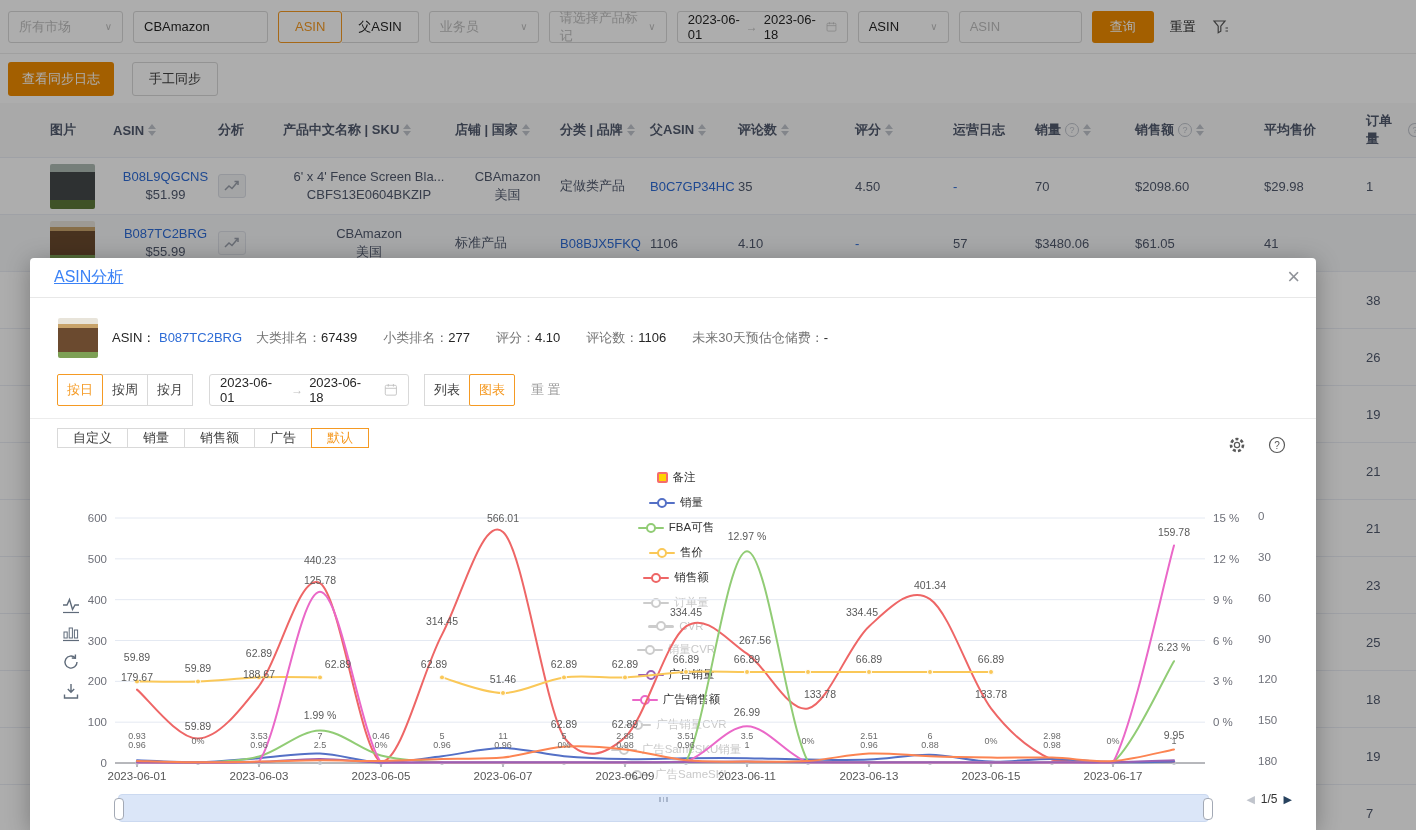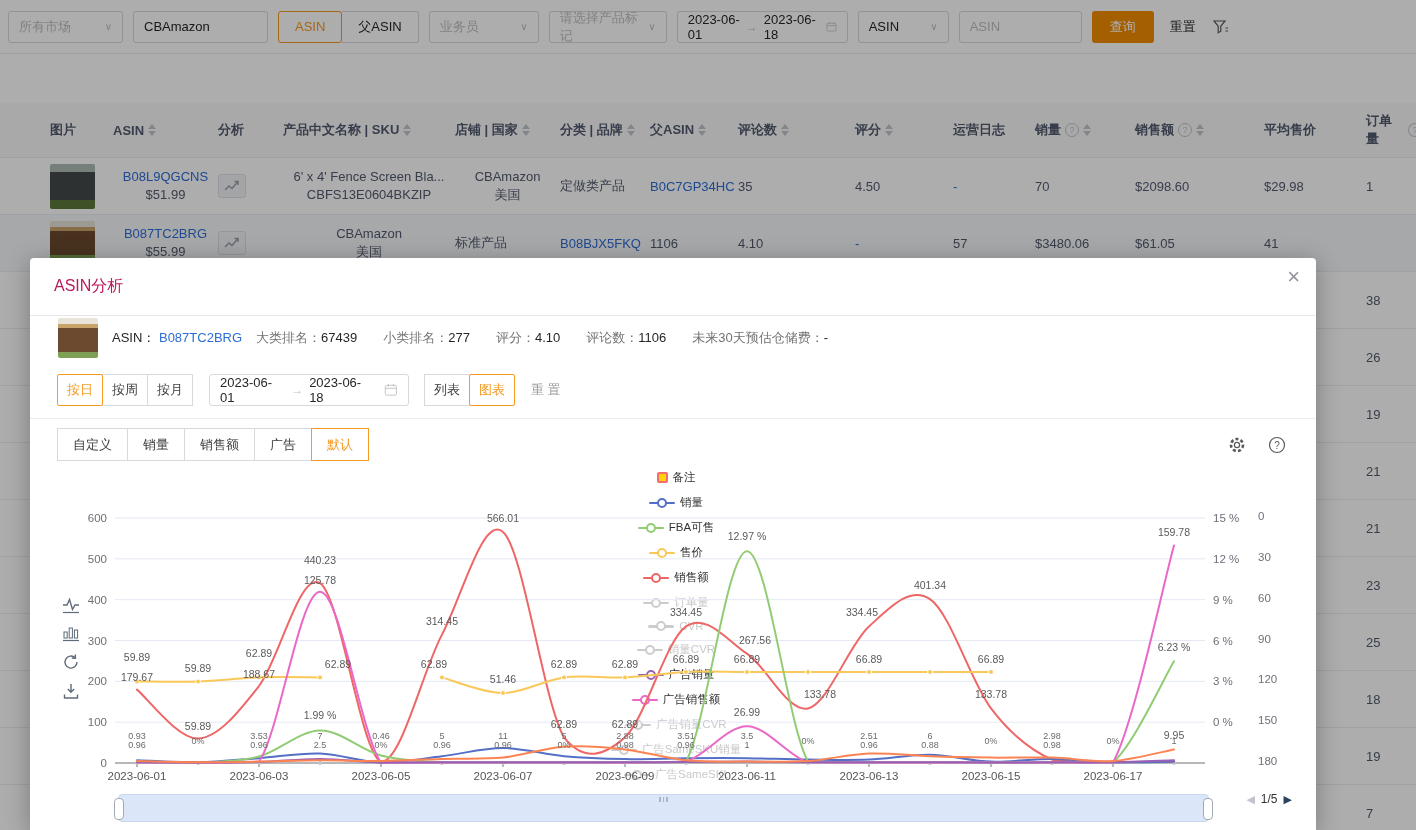--- a/index.html
+++ b/index.html
@@ -59,31 +59,31 @@
   .thumb.pergola { background:linear-gradient(180deg,#e8e4da 0 6px,#c8a36a 6px 10px,#6b4a2f 10px 34px,#7da055 34px 45px); }
   .chart-btn { width:28px; height:24px; background:#f2f3f5; border:1px solid #dcdfe6; border-radius:3px;
     display:flex; align-items:center; justify-content:center; }
 
   
   #overlay { position:absolute; inset:0; background:rgba(0,0,0,0.32); }
 
   
   #modal { position:absolute; left:30px; top:258px; width:1286px; height:572px; background:#fff;
     border-radius:4px 4px 0 0; box-shadow:0 4px 24px rgba(0,0,0,.3); }
-  .m-header { height:58px; border-bottom:1px solid #e8e8e8; display:flex; align-items:center;
-    padding:0 24px; font-size:16px; color:#be185d; }
+  .m-header { height:40px; border-bottom:1px solid #e8e8e8; display:flex; align-items:center;
+    padding:0 24px; font-size:16px; color:#3b82f6;text-decoration:underline; }
   .m-close { position:absolute; right:16px; top:8px; font-size:22px; color:#909399; line-height:22px; }
   .m-info { position:absolute; left:28px; top:60px; display:flex; align-items:center; gap:14px; font-size:13px; color:#262626; }
   .m-info .thumb { width:40px; height:40px; }
   .info-items { display:flex; gap:26px; align-items:center; }
   .info-items .lbl { color:#737373; }
   .m-controls { position:absolute; left:28px; top:116px; display:flex; align-items:center; gap:16px; }
   .m-divider { position:absolute; left:0; top:160px; width:100%; border-bottom:1px solid #ececec; }
   .m-tabs { position:absolute; left:28px; top:170px; display:flex; }
-  .mtab { height:33px; border:1px solid #d9d9d9; background:#fff; padding:0 15px; font-size:13px;
+  .mtab { height:20px; border:1px solid #d9d9d9; background:#fff; padding:0 15px; font-size:13px;
     color:#404040; display:flex; align-items:center; margin-left:-1px; }
   .mtab.active { border:1px solid #f59a23; color:#f59a23; z-index:2; }
   .m-tabicons { position:absolute; right:30px; top:178px; display:flex; gap:22px; color:#8c8c8c; }
   .seg-group { display:flex; }
   .seg { height:32px; border:1px solid #d9d9d9; background:#fff; padding:0 9px; font-size:13px;
     color:#404040; display:flex; align-items:center; margin-left:-1px; }
   .seg.active { border:1px solid #f59a23; color:#f59a23; z-index:2; border-radius:2px; }
   .gray-txt { color:#9a9a9a; font-size:13px; }
 
   
@@ -158,20 +158,24 @@
     </div>
     <button class="btn-primary">查询</button>
     <span class="link-btn">重置</span>
     <svg class="icon18" viewBox="0 0 18 18">
         <path d="M2 3 h11 l-4.2 5.2 v5 l-2.6 1.6 v-6.6 z" fill="none" stroke="currentColor" stroke-width="1.2"></path>
         <line x1="13.5" y1="10" x2="16" y2="10" stroke="currentColor"></line>
         <line x1="13.5" y1="13" x2="16" y2="13" stroke="currentColor"></line>
       </svg>
   </div>
 
+  <div class="action-row">
+    <button class="btn-sync">查看同步日志</button>
+    <button class="btn-plain">手工同步</button>
+  </div>
 
   <div id="bgTable">
       <div class="trow thead">
         <div class="hcell">
           <span>图片</span>
         </div>
         <div class="hcell">
           <span>ASIN</span>
           <span class="sort">
             <i class="up"></i>

